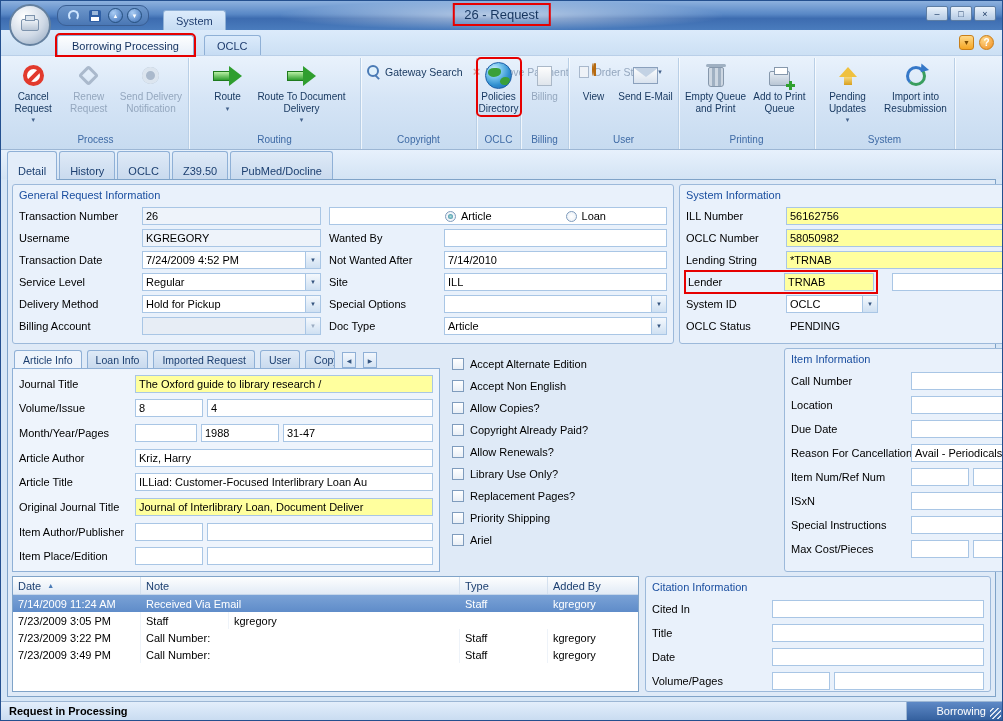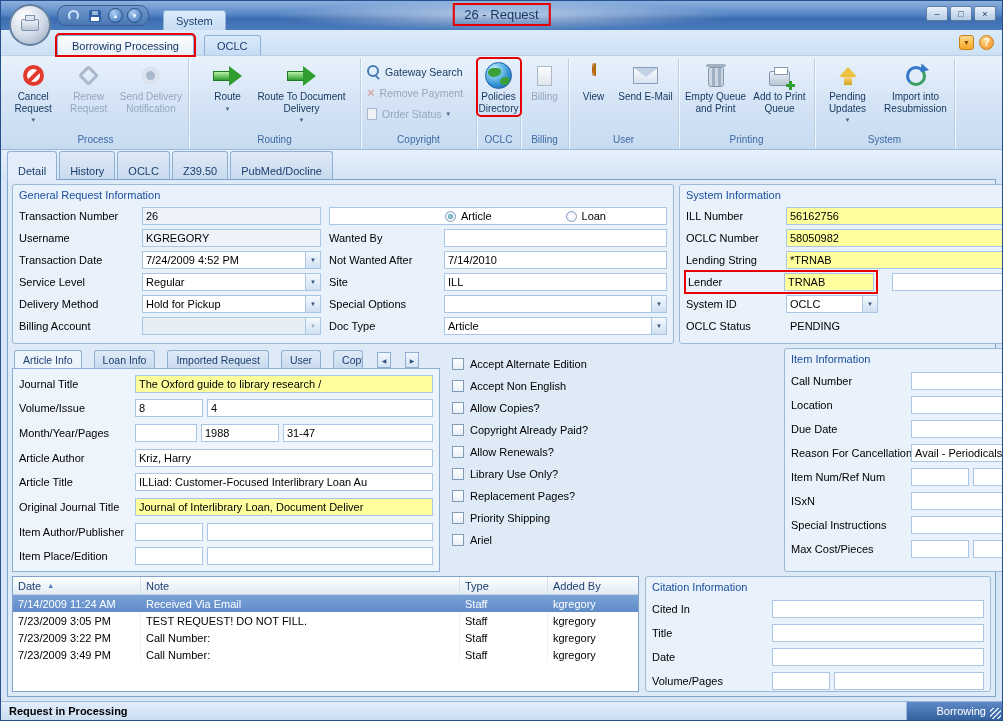--- a/index.html
+++ b/index.html
@@ -31,21 +31,21 @@
 .tab-borrow{background:linear-gradient(#fdfeff,#e7eff9);border:1px solid #8fb0d6;border-bottom:none;border-radius:3px 3px 0 0;padding:4px 14px 3px;color:#11305e;outline:2px solid #e60000;cursor:pointer;position:relative;z-index:3}
 .tab-second{margin-left:10px;background:linear-gradient(#dcebfb,#c6dcf3);border:1px solid #8fb0d6;border-bottom:none;border-radius:3px 3px 0 0;padding:4px 12px 3px;color:#1e3c6e;cursor:pointer}
 .tr-icons{position:absolute;right:8px;top:5px;display:flex;gap:5px}
 .ic-dl{width:15px;height:15px;background:linear-gradient(#ffd98a,#f5a623);border:1px solid #c87f1a;border-radius:3px;color:#7a4a00;font-size:7px;display:flex;align-items:center;justify-content:center;cursor:pointer}
 .ic-help{width:15px;height:15px;border-radius:50%;background:radial-gradient(circle at 35% 30%,#ffd98a,#f08c1e);border:1px solid #c87f1a;color:#fff;font-weight:bold;font-size:10px;display:flex;align-items:center;justify-content:center;cursor:pointer}
 
 
 .ribbon{flex:0 0 94px;background:linear-gradient(#e9f2fc,#d6e5f6 45%,#c7dbf0);border-bottom:1px solid #9cb6d4;display:flex;align-items:stretch;padding:2px 2px 0}
 .rgroup{display:flex;flex-direction:column;border-right:1px solid #b9cfe6;box-shadow:1px 0 0 rgba(255,255,255,.7);padding:1px 2px 0}
 .rbody{flex:1;display:flex;align-items:flex-start;justify-content:center;gap:2px}
-.rbody.stack{flex-direction:column;align-items:flex-start;justify-content:flex-start;padding-top:3px}
+.rbody.stack{align-items:flex-start;justify-content:flex-start;padding-top:3px}
 .rlabel{height:15px;text-align:center;color:#3e6aa5;font-size:10px}
 .bigbtn{display:flex;flex-direction:column;align-items:center;text-align:center;color:#15365e;font-size:10px;line-height:11.5px;padding:3px 1px 1px;border-radius:3px;cursor:pointer}
 .bigbtn .bicon{height:27px;display:flex;align-items:center;justify-content:center;margin-bottom:2px}
 .caret{font-size:7px;color:#44628c;vertical-align:middle}
 .smallbtn{display:flex;align-items:center;gap:5px;height:19px;padding:0 4px;font-size:10.5px;color:#15365e;cursor:pointer;white-space:nowrap}
 .dis{color:#94a7be}
 .annot{outline:2px solid #e60000}
 
 .ic-cancel{width:21px;height:21px;border:4px solid #e23a2d;border-radius:50%;position:relative;background:#fff}
 .ic-cancel::after{content:'';position:absolute;left:-2px;top:5px;width:18px;height:4px;background:#e23a2d;transform:rotate(-45deg)}
@@ -112,21 +112,21 @@
 .radio-opt{display:flex;align-items:center;gap:5px;cursor:pointer}
 .radio{width:11px;height:11px;border:1px solid #7f9cbd;border-radius:50%;background:radial-gradient(#fff,#e8eef5);position:relative}
 .radio.on::after{content:'';position:absolute;inset:2px;border-radius:50%;background:radial-gradient(#aadfd8,#2f7fa0)}
 .lenderwrap{display:flex;align-items:center;outline:2px solid #e60000;padding:1px 2px;margin-right:16px}
 .lenderwrap .flabel{flex:0 0 96px}
 .flat{border:1px solid transparent;background:transparent}
 
 
 .midrow{display:flex;gap:6px;flex:0 0 224px}
 .tabblock{flex:0 0 368px;display:flex;flex-direction:column}
-.subtabs{display:flex;align-items:flex-end;gap:12px;height:20px;padding-left:2px}
+.subtabs{display:flex;align-items:flex-end;gap:5px;height:20px;padding-left:2px}
 .stab{padding:3px 8px 2px;border:1px solid #8fb0d6;border-bottom:none;border-radius:3px 3px 0 0;background:linear-gradient(#dfeaf7,#c9daee);font-size:10.5px;color:#1c3f70;white-space:nowrap;cursor:pointer}
 .stab.active{background:#eef4fc}
 .stab.clip{max-width:30px;overflow:hidden}
 .tscroll{width:14px;height:16px;border:1px solid #8fb0d6;background:linear-gradient(#f2f7fd,#d5e4f4);font-size:6px;display:flex;align-items:center;justify-content:center;color:#35557f;margin-left:2px;cursor:pointer}
 .tabpanel{flex:1;border:1px solid #8fb0d6;background:#eef4fc;padding:4px 6px;display:flex;flex-direction:column;justify-content:space-between}
 .arow{display:flex;align-items:center;height:21px}
 .alabel{flex:0 0 116px;white-space:nowrap;overflow:hidden}
 .w68{flex:0 0 68px}.w62{flex:0 0 62px}.w78{flex:0 0 78px;margin-left:4px}.ml4{margin-left:4px}
 .ckcol{flex:0 0 332px;padding:10px 0 0 6px;display:flex;flex-direction:column;gap:10px}
 .ck{display:flex;align-items:center;gap:6px;cursor:pointer}
@@ -640,21 +640,20 @@
             </div>
         </div>
         <div class="nrow sel">
           <div class="ncell cw1">7/14/2009 11:24 AM</div>
           <div class="ncell cw2">Received Via Email</div>
           <div class="ncell cw3">Staff</div>
           <div class="ncell cw4">kgregory</div>
         </div>
         <div class="nrow">
           <div class="ncell cw1">7/23/2009 3:05 PM</div>
-          <div class="ncell cw2">TEST REQUEST! DO NOT FILL.</div>
           <div class="ncell cw3">Staff</div>
           <div class="ncell cw4">kgregory</div>
         </div>
         <div class="nrow">
           <div class="ncell cw1">7/23/2009 3:22 PM</div>
           <div class="ncell cw2">Call Number:</div>
           <div class="ncell cw3">Staff</div>
           <div class="ncell cw4">kgregory</div>
         </div>
         <div class="nrow">

